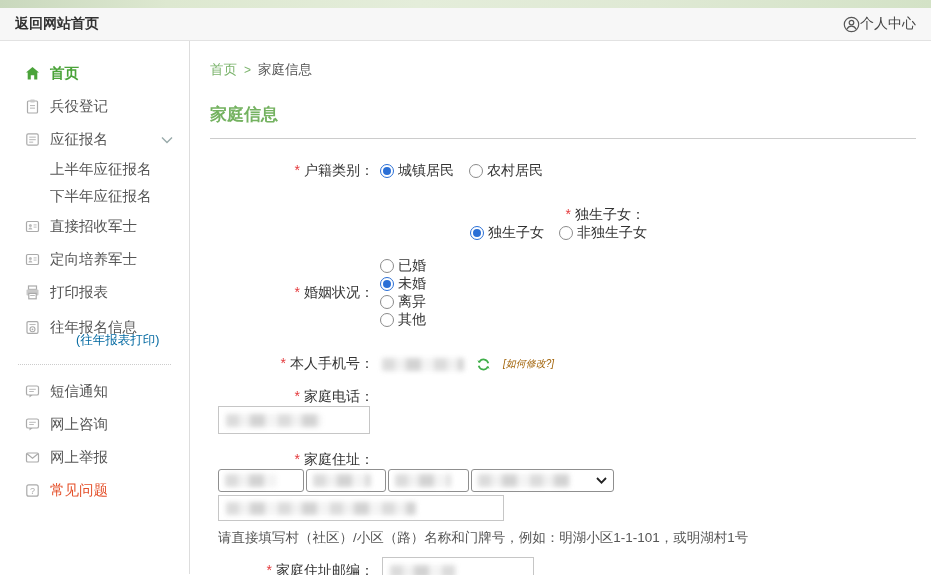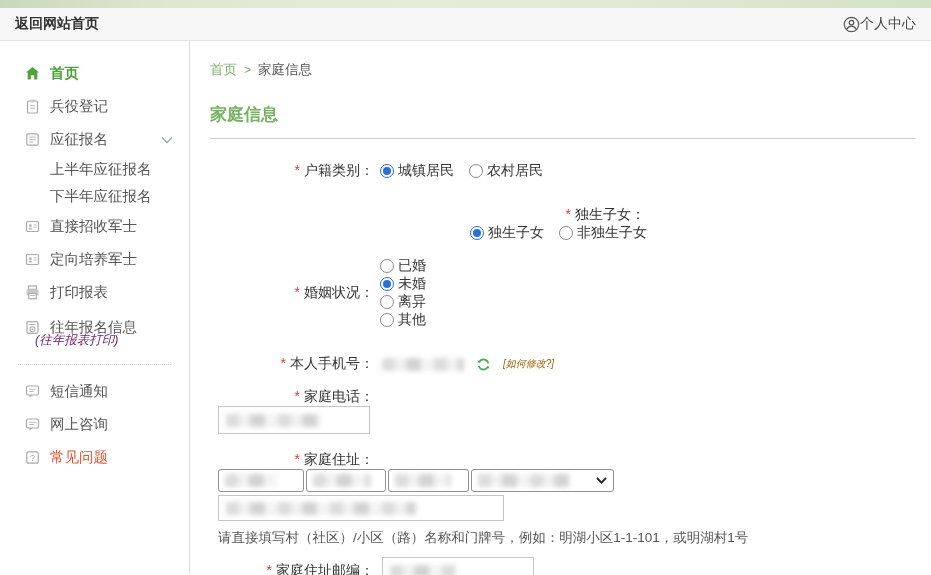--- a/index.html
+++ b/index.html
@@ -32,21 +32,21 @@
     padding-left: 24px; color: #555; cursor: pointer; font-size: 14.5px;
   }
   .side-item .ic { width: 17px; height: 17px; margin-right: 9px; flex-shrink: 0; display: inline-flex; }
   .side-item.active { color: #4ba33a; font-weight: bold; }
   .side-item.alert { color: #e4502a; }
   .side-item .chev { margin-left: auto; margin-right: 16px; display: inline-flex; }
   .sub-item {
     height: 27px; display: flex; align-items: center;
     padding-left: 50px; color: #555; cursor: pointer; font-size: 14.5px;
   }
-  .side-sub-note { padding-left: 35px; color: #701a75; font-size: 12.5px; margin-top: -7px; height: 20px; font-style: italic; }
+  .side-sub-note { padding-left: 76px; color: #0369a1; font-size: 12.5px; margin-top: -7px; height: 20px; }
   .side-divider { border-top: 1px dotted #ccc; margin: 12px 18px 10px 18px; }
   
   .main { flex: 1; padding: 20px 16px 0 20px; }
   .breadcrumb { font-size: 13.5px; display: flex; align-items: center; gap: 7px; }
   .bc-home { color: #7cb46d; cursor: pointer; }
   .bc-sep { color: #7cb46d; font-size: 12px; }
   .bc-cur { color: #555; }
   .page-title { color: #74b260; font-size: 17px; font-weight: bold; margin-top: 24px; }
   .title-divider { border-bottom: 1px solid #ccc; margin-top: 12px; margin-bottom: 23px; width: 706px; }
   
@@ -221,20 +221,29 @@
         <svg width="17" height="17" viewBox="0 0 17 17">
             <rect x="2.5" y="3" width="12" height="9" rx="1.6" fill="none" stroke="#aaa" stroke-width="1.2"></rect>
             <path d="M5.5 12 L5.5 14.6 L8.6 12 Z" fill="#aaa"></path>
             <rect x="5.2" y="5.8" width="6.6" height="1" fill="#bbb"></rect>
             <rect x="5.2" y="8" width="4.6" height="1" fill="#bbb"></rect>
           </svg>
       </span>
       <span>网上咨询</span>
     </div>
 
+    <div class="side-item">
+      <span class="ic">
+        <svg width="17" height="17" viewBox="0 0 17 17">
+            <rect x="2.5" y="4" width="12" height="9" rx="1.3" fill="none" stroke="#aaa" stroke-width="1.2"></rect>
+            <path d="M3 4.8 L8.5 9.2 L14 4.8" fill="none" stroke="#aaa" stroke-width="1.2"></path>
+          </svg>
+      </span>
+      <span>网上举报</span>
+    </div>
 
     <div class="side-item alert">
       <span class="ic">
         <svg width="17" height="17" viewBox="0 0 17 17">
             <rect x="2.8" y="2.8" width="11.4" height="11.4" rx="2" fill="none" stroke="#aaa" stroke-width="1.2"></rect>
             <text x="8.5" y="11.6" font-size="9" text-anchor="middle" fill="#aaa" font-family="sans-serif">?</text>
           </svg>
       </span>
       <span>常见问题</span>
     </div>

